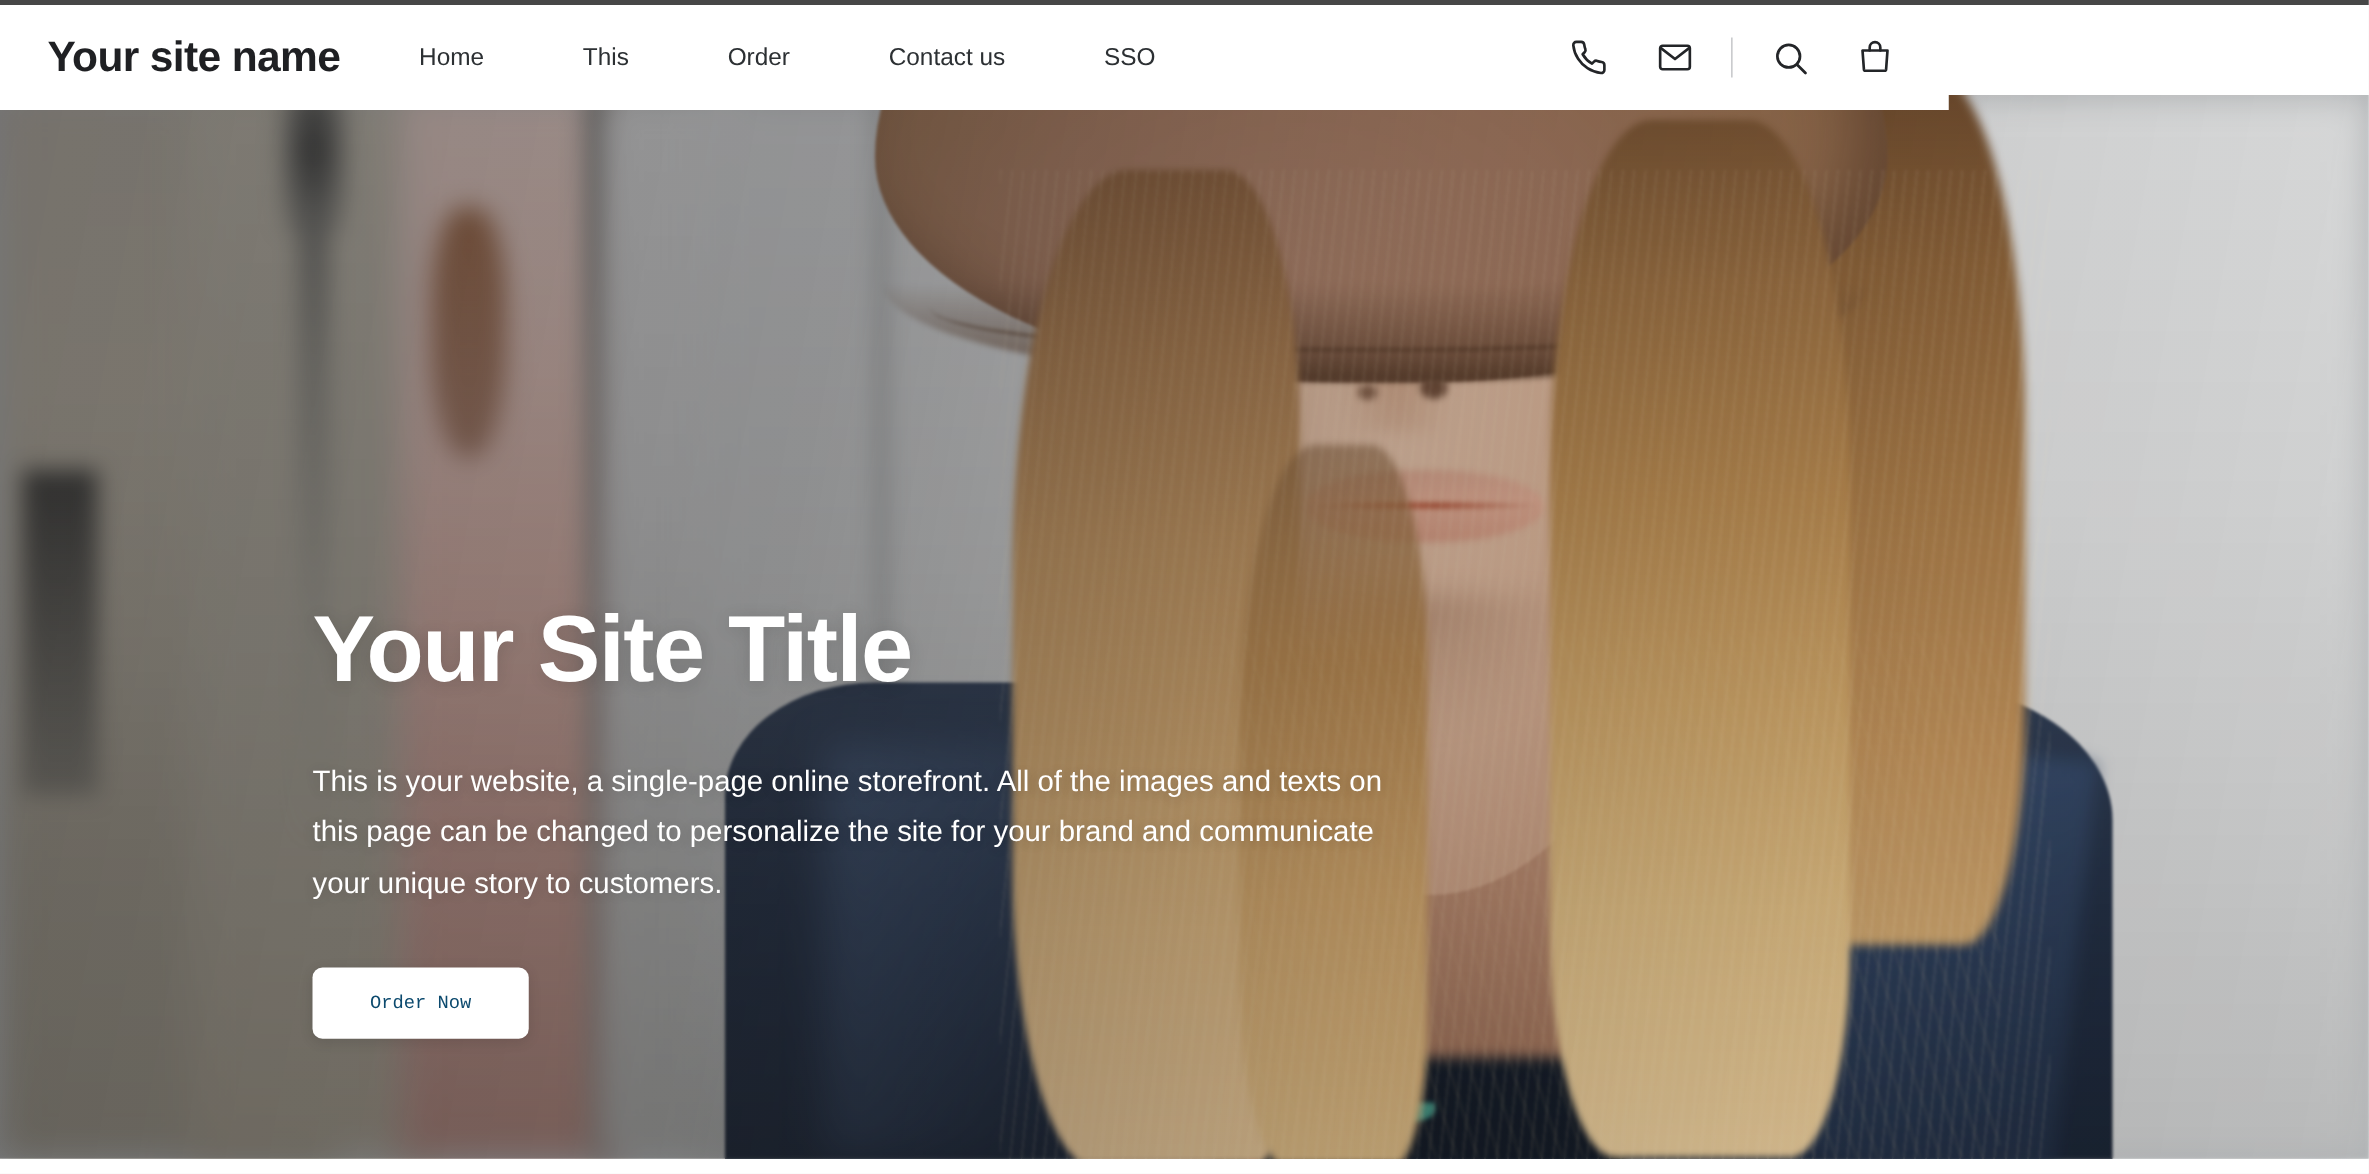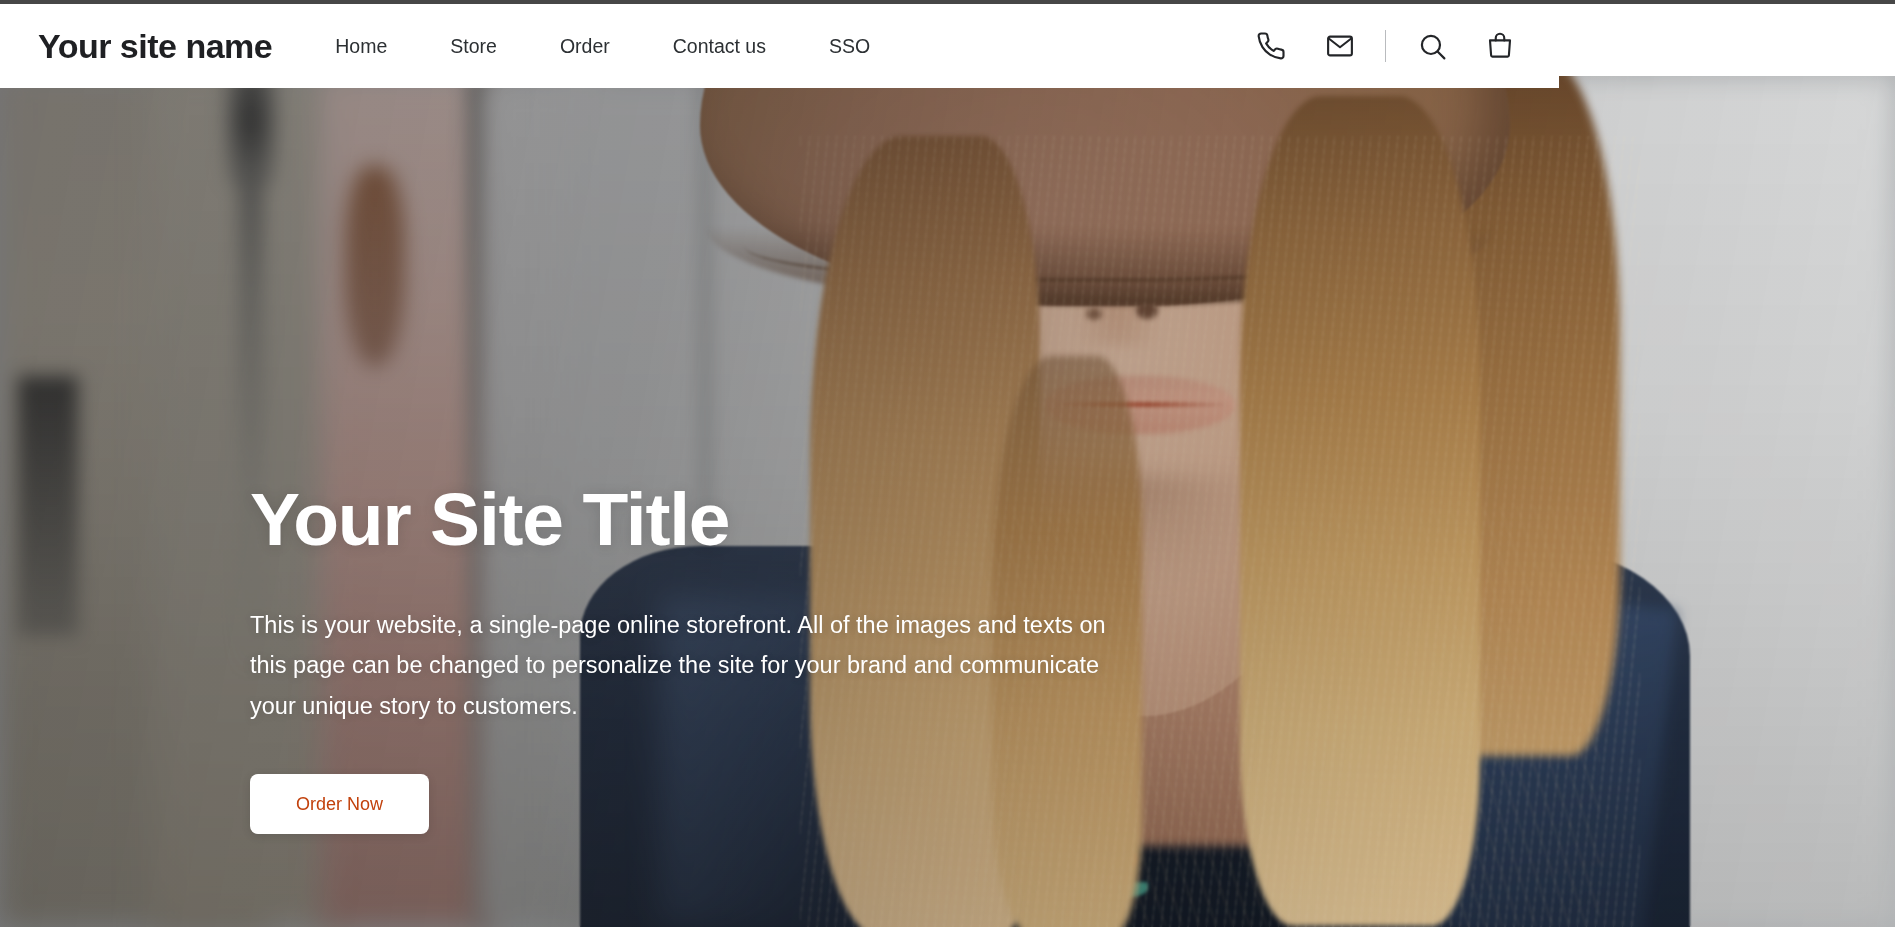--- a/index.html
+++ b/index.html
@@ -41,21 +41,21 @@
     font-weight: 700;
     letter-spacing: -0.5px;
     color: #1f2023;
     white-space: nowrap;
   }
 
   .main-nav {
     display: flex;
     align-items: center;
     margin-left: 63px;
-    gap: 0px;
+    gap: 16px;
   }
 
   .nav-link {
     font-size: 19.5px;
     color: #2c3033;
     text-decoration: none;
     padding: 8px 0;
     margin-right: 63px;
     white-space: nowrap;
     cursor: pointer;
@@ -472,43 +472,43 @@
     color: #ffffff;
     font-weight: 400;
     width: 870px;
     margin: 0 0 48px 0;
     text-shadow: 0 1px 10px rgba(0,0,0,.16);
   }
 
   .cta-button {
     display: inline-block;
     background: #ffffff;
-    color: #c2410c;
-    font-size: 18px;
-    font-family: Liberation Sans, sans-serif;
+    color: #0c4a6e;
+    font-size: 15px;
+    font-family: Liberation Mono, monospace;
     line-height: 1;
     padding: 21px 46px;
     border: none;
     border-radius: 8px;
     cursor: pointer;
     box-shadow: 0 2px 10px rgba(0,0,0,.12);
   }
 </style>
 </head>
 <body>
 
 <div class="top-strip"></div>
 
 <header class="site-header">
 
   <div class="brand">Your site name</div>
 
   <nav class="main-nav">
     <a class="nav-link" href="#">Home</a>
-    <a class="nav-link" href="#">Store</a>
+    <a class="nav-link" href="#">This</a>
     <a class="nav-link" href="#">Order</a>
     <a class="nav-link" href="#">Contact us</a>
     <a class="nav-link" href="#">SSO</a>
   </nav>
 
   <div class="header-actions">
 
     <button class="icon-btn icon-gap-a" aria-label="Call us">
       <span>
         <svg width="30" height="30" viewBox="0 0 24 24" fill="none" stroke="currentColor" stroke-width="1.7" stroke-linecap="round" stroke-linejoin="round">

